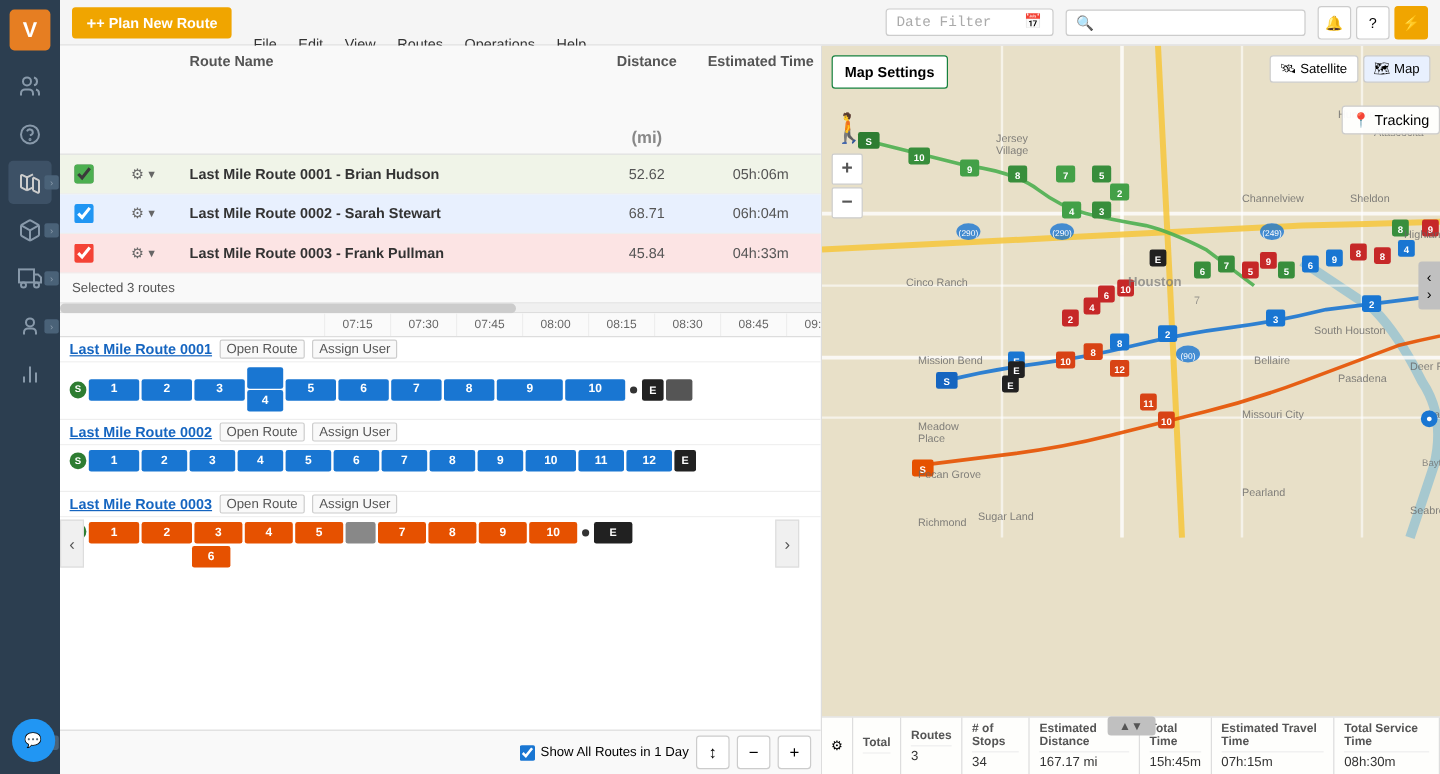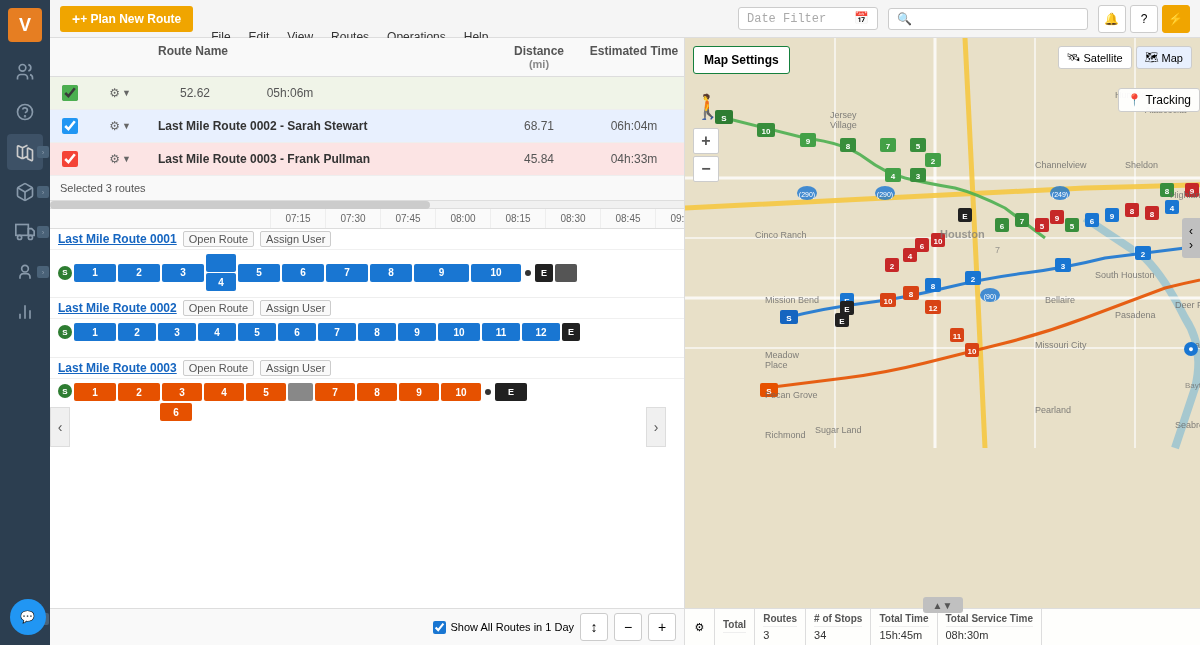--- a/index.html
+++ b/index.html
@@ -37,21 +37,21 @@
     .content-area { flex: 1; display: flex; overflow: hidden; }
 
     
     .left-panel { width: 635px; flex-shrink: 0; display: flex; flex-direction: column; background: white; border-right: 1px solid #ddd; }
     .route-table-header { display: flex; background: #f9f9f9; border-bottom: 1px solid #ddd; padding: 6px 0; }
     .col-check { width: 40px; flex-shrink: 0; }
     .col-gear { width: 60px; flex-shrink: 0; }
     .col-name { flex: 1; padding: 0 8px; font-weight: bold; color: #555; }
     .col-dist { width: 90px; text-align: center; font-weight: bold; color: #555; }
     .col-time { width: 100px; text-align: center; font-weight: bold; color: #555; }
-    .col-dist-sub { font-size: 11px; color: #888; }
+    .col-dist-sub { font-size: 14px; color: #888; margin-top: 48px; }
 
     .route-row { display: flex; align-items: center; border-bottom: 1px solid #eee; padding: 8px 0; }
     .route-row:nth-child(odd) { background: #f7f7f7; }
     .route-row.selected-blue { background: #e8f0fe; }
     .route-checkbox { width: 40px; display: flex; justify-content: center; }
     .route-checkbox input { width: 16px; height: 16px; }
     .cb-green { accent-color: #4caf50; }
     .cb-blue { accent-color: #2196f3; }
     .cb-red { accent-color: #f44336; }
     .route-gear { width: 60px; display: flex; align-items: center; justify-content: center; gap: 2px; cursor: pointer; color: #666; }
@@ -247,20 +247,21 @@
         </div>
 
         <div class="route-row" style="background:#f0f4e8">
           <div class="route-checkbox">
             <input type="checkbox" checked="" class="cb-green" style="">
           </div>
           <div class="route-gear">
             <span>⚙</span>
               <span style="font-size:9px">▼</span>
           </div>
+          <div class="route-name">Last Mile Route 0001 - Brian Hudson</div>
           <div class="route-dist">52.62</div>
           <div class="route-time">05h:06m</div>
         </div>
 
         <div class="route-row selected-blue">
           <div class="route-checkbox">
             <input type="checkbox" checked="" class="cb-blue" style="">
           </div>
           <div class="route-gear">
             <span>⚙</span>
@@ -587,22 +588,30 @@
             </div>
             <div class="stats-col">
               <div class="stats-header">Routes</div>
               <div class="stats-value">3</div>
             </div>
             <div class="stats-col">
               <div class="stats-header"># of Stops</div>
               <div class="stats-value">34</div>
             </div>
             <div class="stats-col">
+              <div class="stats-header">Estimated Distance</div>
+              <div class="stats-value">167.17 mi</div>
+            </div>
+            <div class="stats-col">
               <div class="stats-header">Total Time</div>
               <div class="stats-value">15h:45m</div>
+            </div>
+            <div class="stats-col">
+              <div class="stats-header">Estimated Travel Time</div>
+              <div class="stats-value">07h:15m</div>
             </div>
             <div class="stats-col">
               <div class="stats-header">Total Service Time</div>
               <div class="stats-value">08h:30m</div>
             </div>
           </div>
         </div>
 
         <div class="collapse-left" style="top:200px;">‹<br>›</div>
         <div style="position:absolute; bottom:32px; left:50%; transform:translateX(-50%); background:#c0c0c0; width:40px; height:16px; border-radius:3px; display:flex; align-items:center; justify-content:center; cursor:pointer; z-index:20;">

